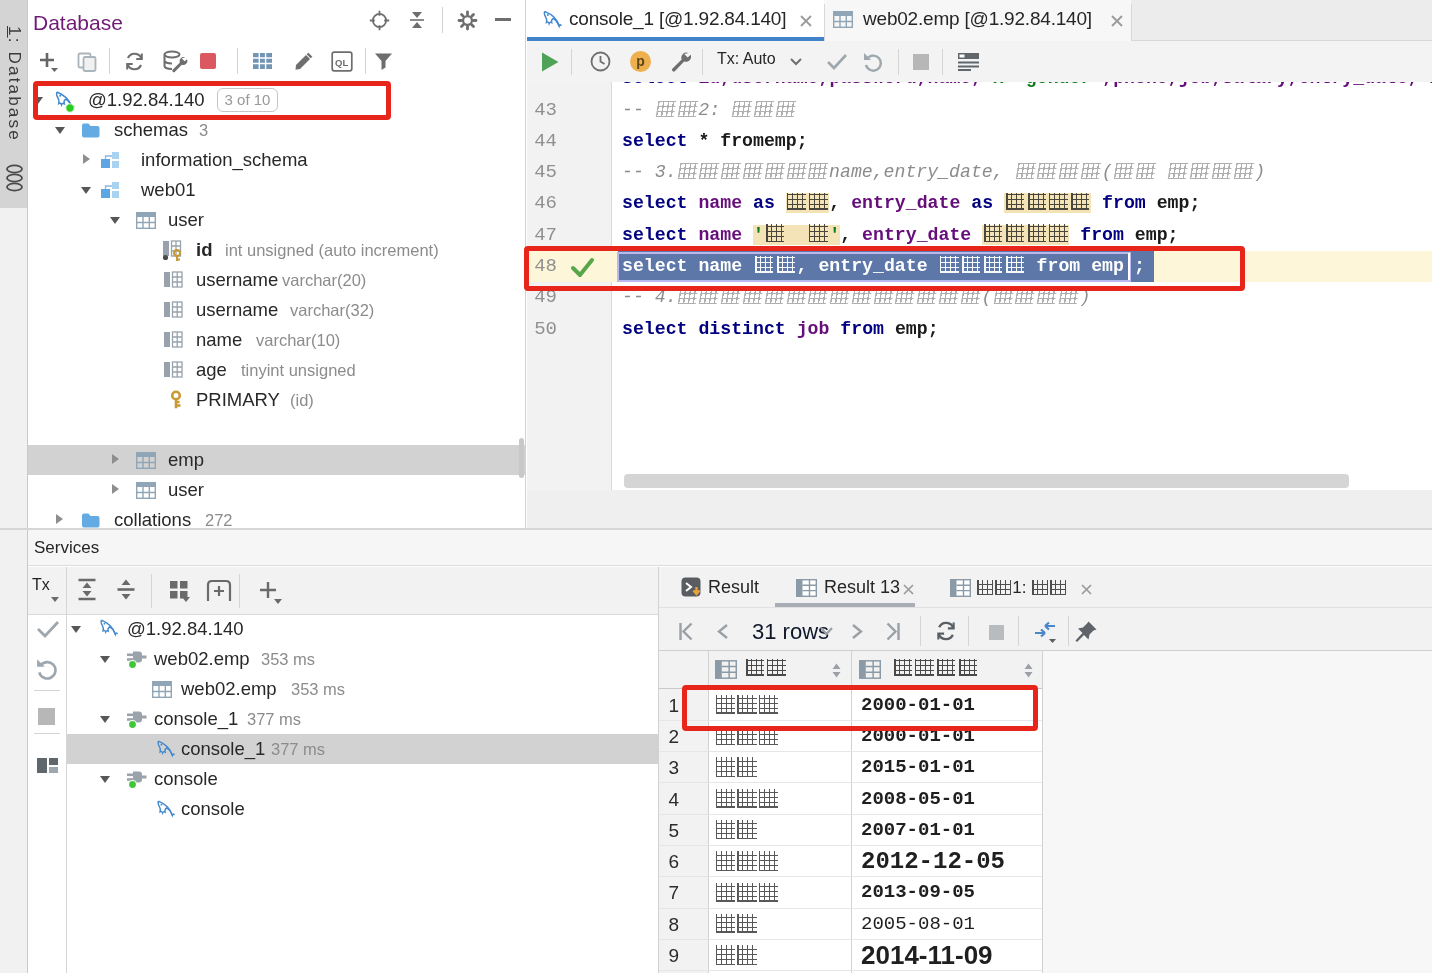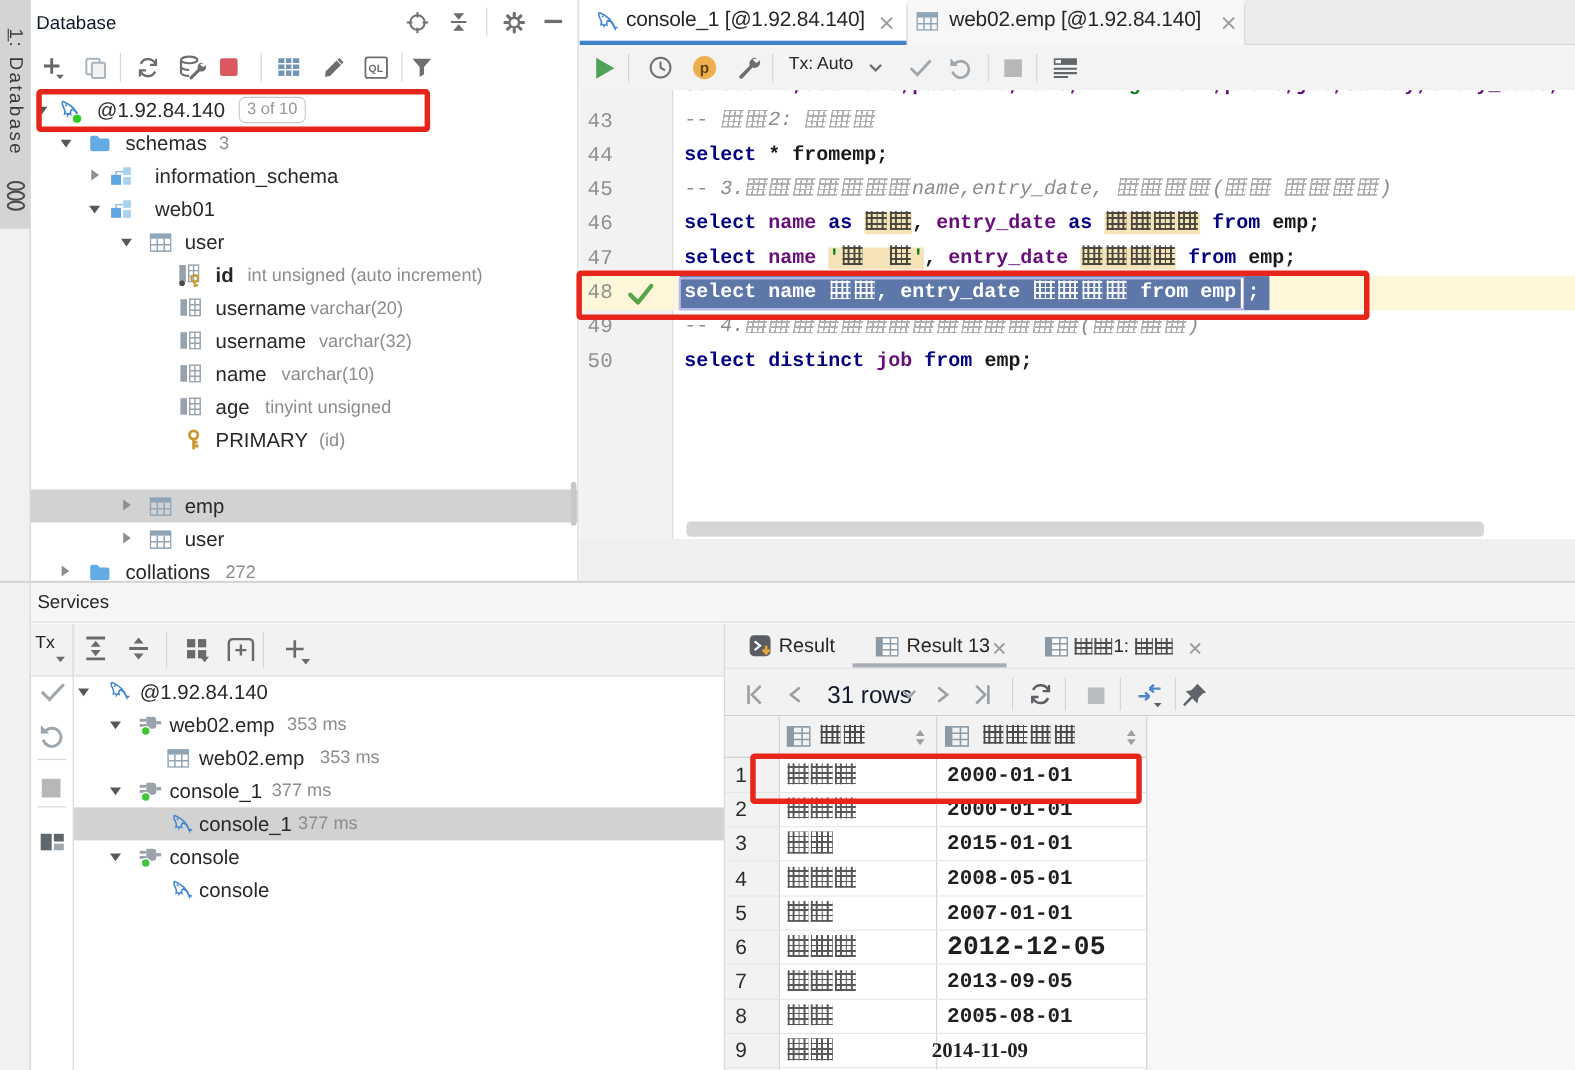--- a/index.html
+++ b/index.html
@@ -49,21 +49,21 @@
 <div class="abs" id="lbarsel"></div>
 <div class="abs" id="lbartxt"><span style="text-decoration:underline">1</span>: Database</div>
 <svg class="abs" style="left:5px;top:164px" width="19" height="33" viewBox="0 0 19 33">
     <ellipse cx="9.5" cy="5" rx="7.5" ry="3.6" fill="none" stroke="#4a4a4a" stroke-width="1.8"></ellipse>
     <ellipse cx="9.5" cy="14" rx="7.5" ry="3.6" fill="none" stroke="#4a4a4a" stroke-width="1.8"></ellipse>
     <ellipse cx="9.5" cy="23" rx="7.5" ry="3.6" fill="none" stroke="#4a4a4a" stroke-width="1.8"></ellipse>
   </svg>
 
 <div class="abs" id="dbp">
 
- <div class="abs" style="left:5px;top:11px;font-size:17px;color:#0f172a">Database</div>
+ <div class="abs" style="left:5px;top:11px;font-size:21px;color:#701a75">Database</div>
  <svg class="icon" style="left:341px;top:10px" width="21" height="21" viewBox="0 0 21 21" fill="none" stroke="#6e6e6e" stroke-width="1.8">
       <circle cx="10.5" cy="10.5" r="6.6"></circle>
       <path d="M10.5 0.8 v5 M10.5 15.2 v5 M0.8 10.5 h5 M15.2 10.5 h5"></path>
     </svg>
  <svg class="icon" style="left:379px;top:11px" width="20" height="19" viewBox="0 0 20 19">
       <path d="M3 9 h14" stroke="#6e6e6e" stroke-width="1.6"></path>
       <path d="M10 7 l-5 -6 h10 Z M10 11 l-5 6 h10 Z" fill="#6e6e6e"></path>
     </svg>
  <div class="abs" style="left:414px;top:7px;width:1px;height:26px;background:#d4d4d4"></div>
  <svg class="icon" style="left:429px;top:10px" width="21" height="21" viewBox="0 0 21 21" stroke="#6e6e6e" fill="none">
@@ -592,25 +592,25 @@
  <span class="abs" style="left:202px;font-family:'Liberation Mono',monospace;font-size:24px;font-weight:bold;color:#1f1f1f;line-height:31px">2012-12-05</span>
 </div>
 <div class="abs" style="left:631px;top:347.4px;width:383px;height:31.3px;border-bottom:1px solid #e6e6e6">
  <span class="abs" style="left:-11px;width:31px;text-align:right;font-size:19px;color:#2b2b2b;line-height:31px">7</span>
  <span class="abs" style="left:57px;line-height:31px;color:#2f2f2f"><i class="c cn"></i><i class="c cn"></i><i class="c cn"></i></span>
  <span class="abs" style="left:202px;font-family:'Liberation Mono',monospace;font-size:19px;font-weight:bold;color:#1f1f1f;line-height:31px">2013-09-05</span>
 </div>
 <div class="abs" style="left:631px;top:378.7px;width:383px;height:31.3px;border-bottom:1px solid #e6e6e6">
  <span class="abs" style="left:-11px;width:31px;text-align:right;font-size:19px;color:#2b2b2b;line-height:31px">8</span>
  <span class="abs" style="left:57px;line-height:31px;color:#2f2f2f"><i class="c cn"></i><i class="c cn"></i></span>
- <span class="abs" style="left:202px;font-family:'Liberation Mono',monospace;font-size:19px;font-weight:bold;color:#1f1f1f;line-height:31px">2005-08-01</span>
+ <span class="abs" style="left:202px;font-family:'Liberation Mono',monospace;font-size:19px;font-weight:normal;color:#1f1f1f;line-height:31px">2005-08-01</span>
 </div>
 <div class="abs" style="left:631px;top:410.0px;width:383px;height:31.3px;border-bottom:1px solid #e6e6e6">
  <span class="abs" style="left:-11px;width:31px;text-align:right;font-size:19px;color:#2b2b2b;line-height:31px">9</span>
  <span class="abs" style="left:57px;line-height:31px;color:#2f2f2f"><i class="c cn"></i><i class="c cn"></i></span>
- <span class="abs" style="left:188px;font-family:Liberation Serif, serif;font-size:19px;font-weight:bold;color:#1f1f1f;line-height:31px">2014-11-09</span>
+ <span class="abs" style="left:202px;font-family:Liberation Sans, sans-serif;font-size:26px;font-weight:bold;color:#1f1f1f;line-height:31px">2014-11-09</span>
 </div>
 </div>
 <div class="abs" style="left:0;top:528px;width:1432px;height:2px;background:#d6d6d6"></div>
 
 <div class="redbox" style="left:33px;top:81px;width:358px;height:39px"></div>
 <div class="redbox" style="left:524px;top:246px;width:721px;height:45px"></div>
 <div class="redbox" style="left:682px;top:685px;width:356px;height:46px"></div>
 
 </body></html>

